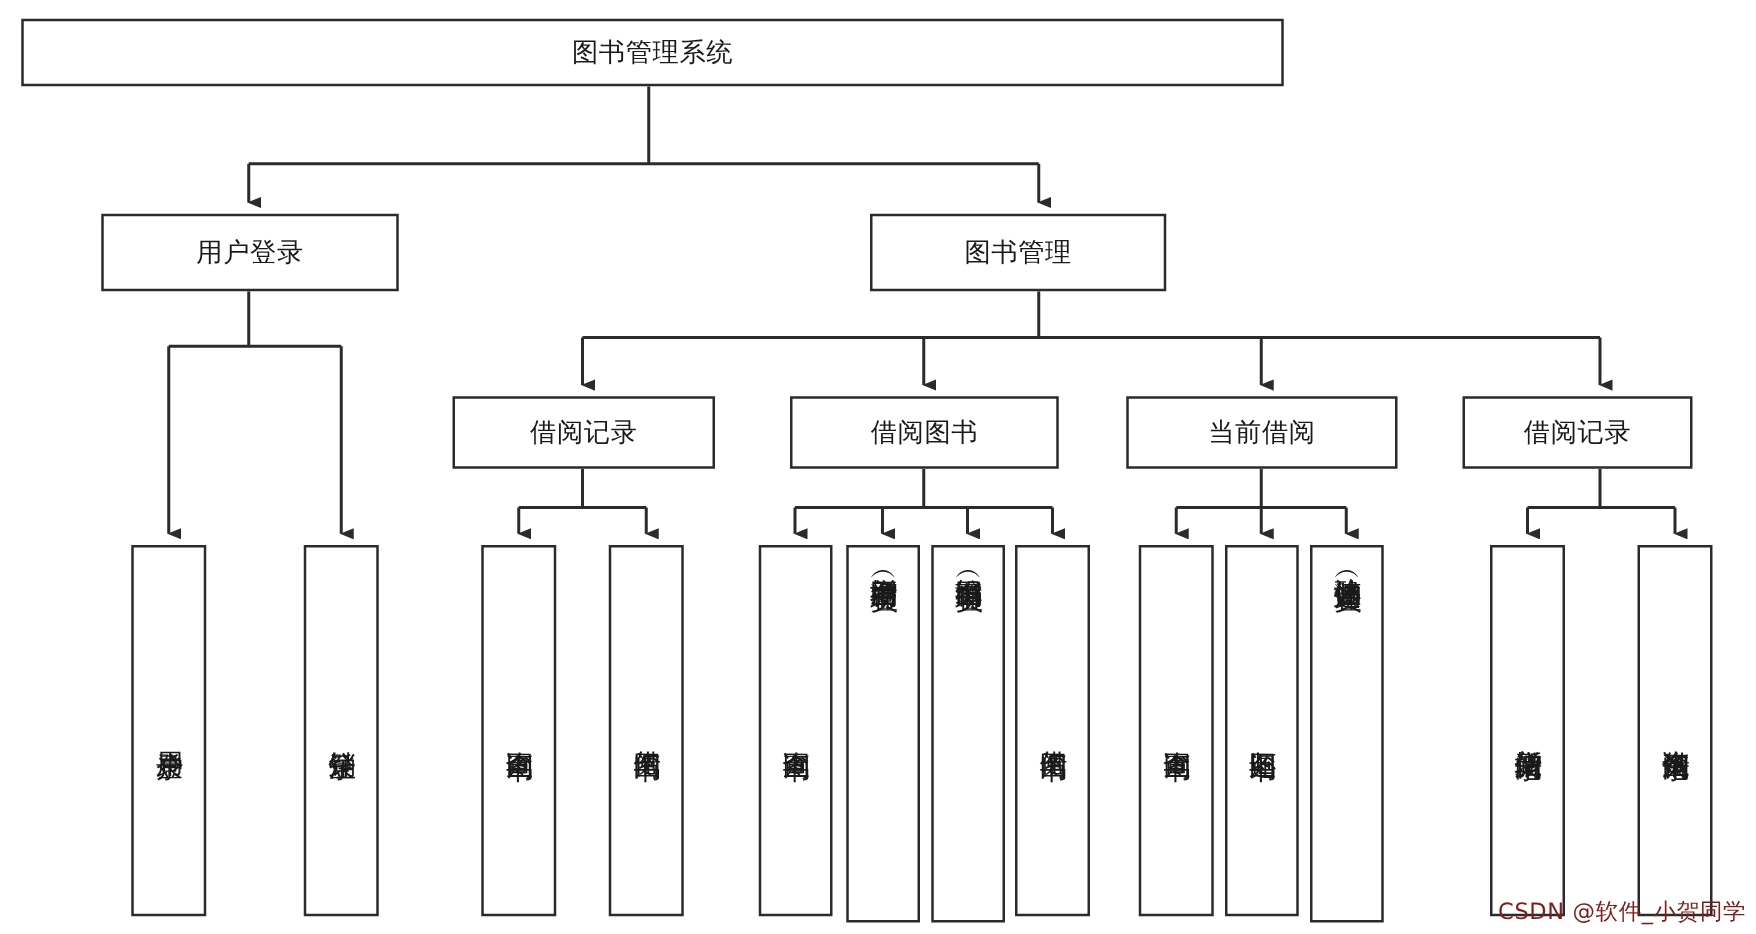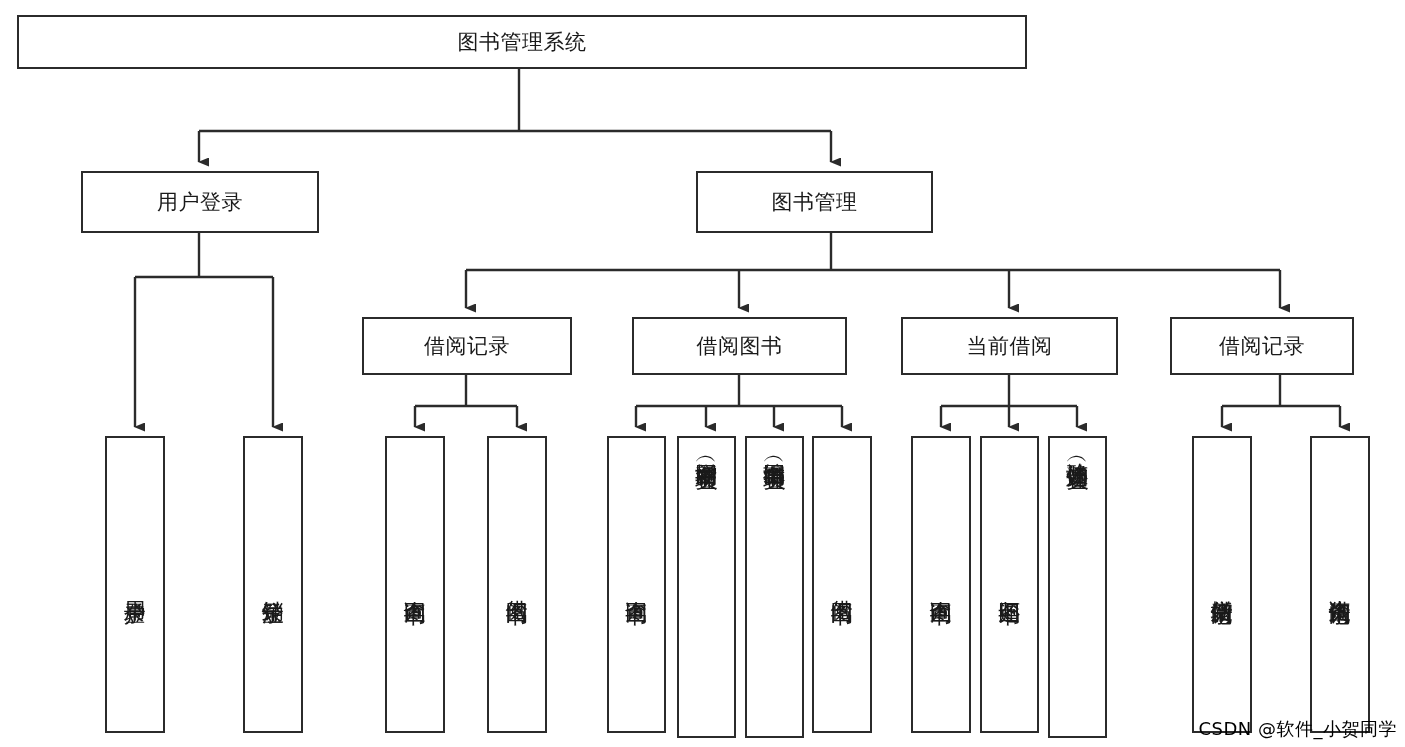--- a/index.html
+++ b/index.html
@@ -65,21 +65,21 @@
   
   .node.vert.mid {
     align-items: center;
     padding-top: 0;
   }
   #watermark {
     position: absolute;
     right: 8px;
     bottom: 6px;
     font-size: 18px;
-    color: #000000;
+    color: #7f1d1d;
     letter-spacing: 0.5px;
     white-space: nowrap;
     pointer-events: none;
   }
 </style>
 </head>
 <body>
 
 <div id="diagram-root">
 

